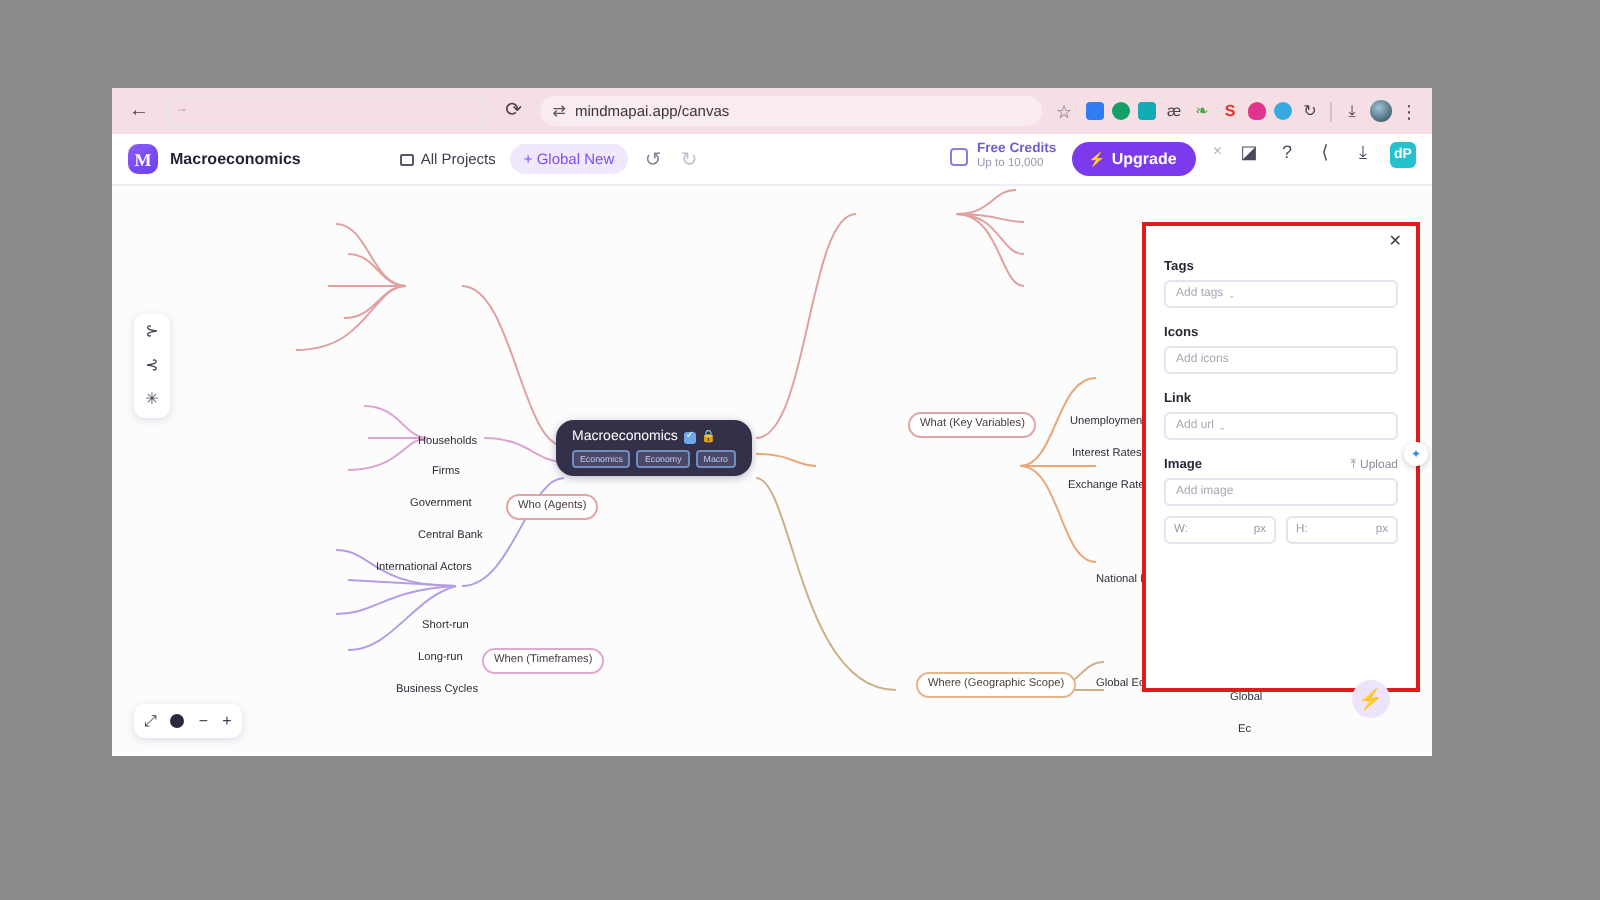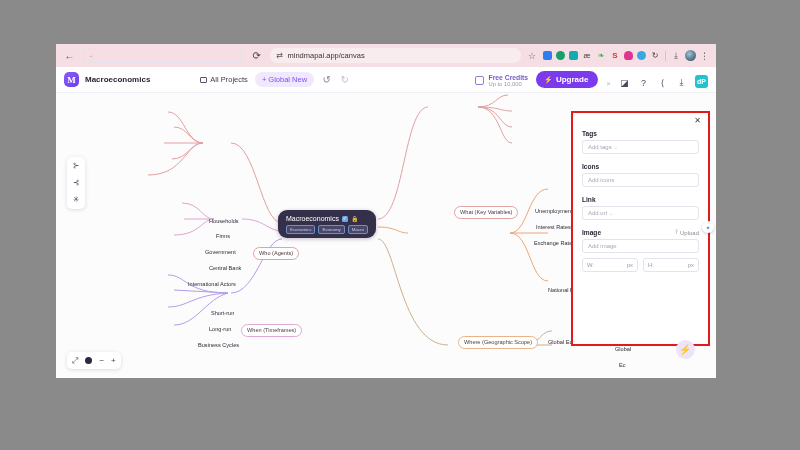--- a/index.html
+++ b/index.html
@@ -103,21 +103,21 @@
   }
   .create-new {
     background: #f0e9fe; color: #7c4ff0;
     font-size: 7.5px; border-radius: 9px;
     padding: 3px 7px; white-space: nowrap;
     border: none;
     font-family: "Liberation Sans", sans-serif;
   }
   .undo, .redo { font-size: 10px; color: #8b8598; width: 11px; text-align: center; }
   .redo { color: #c3bfcc; }
-  .hdr-right { margin-left: auto; display: flex; align-items: flex-end; gap: 8px; }
+  .hdr-right { margin-left: auto; display: flex; align-items: flex-start; gap: 8px; }
   .credits { display: flex; align-items: center; gap: 4px; }
   .credits-ico {
     width: 9px; height: 9px; border: 1px solid #8b7fd4; border-radius: 2px;
   }
   .credits-txt { line-height: 1.15; }
   .credits-t1 { font-size: 6.8px; color: #6d5fc9; font-weight: bold; display: block; }
   .credits-t2 { font-size: 5.8px; color: #9a93ab; display: block; }
   .upgrade {
     background: #7c3aed; color: #fff;
     font-size: 8px; font-weight: bold;

